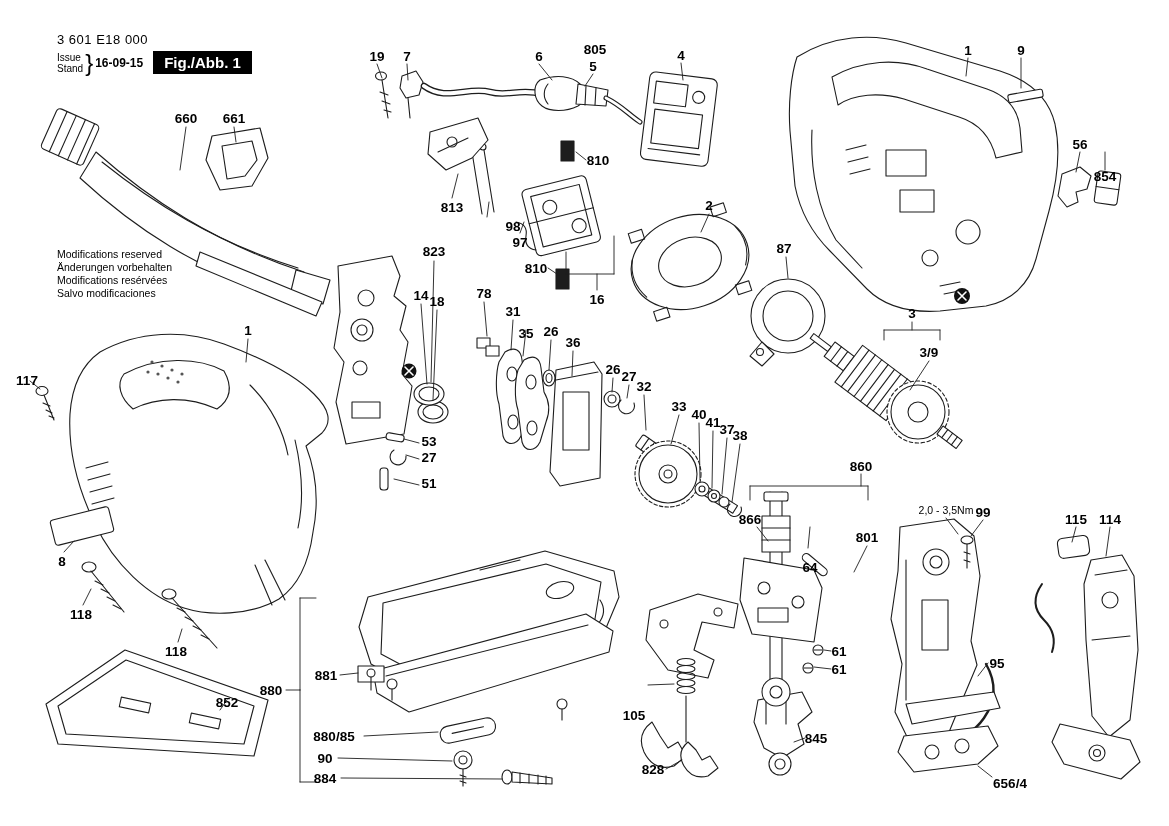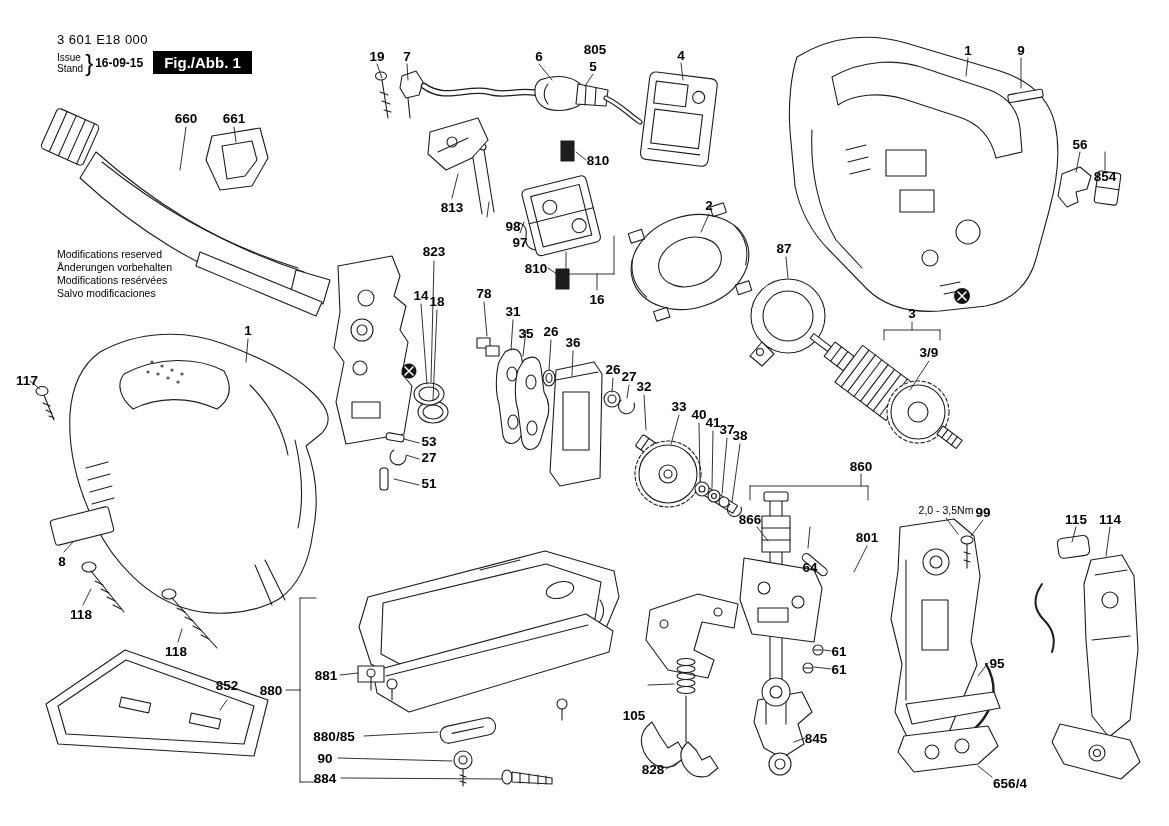--- a/index.html
+++ b/index.html
@@ -497,21 +497,21 @@
       <div class="lbl" style="left: 912px; top: 313px;">3</div>
       <div class="lbl" style="left: 929px; top: 352px;">3/9</div>
       <div class="lbl" style="left: 27px; top: 372px; margin-top: 8px;">117</div>
       <div class="lbl" style="left: 248px; top: 330px;">1</div>
       <div class="lbl" style="left: 429px; top: 441px;">53</div>
       <div class="lbl" style="left: 429px; top: 457px;">27</div>
       <div class="lbl" style="left: 429px; top: 483px; text-align: right;">51</div>
       <div class="lbl" style="left: 62px; top: 561px;">8</div>
       <div class="lbl" style="left: 81px; top: 614px;">118</div>
       <div class="lbl" style="left: 176px; top: 651px;">118</div>
-      <div class="lbl" style="left: 227px; top: 685px;">852</div>
+      <div class="lbl" style="left: 227px; top: 702px;">852</div>
       <div class="lbl" style="left: 271px; top: 690px;">880</div>
       <div class="lbl" style="left: 326px; top: 675px;">881</div>
       <div class="lbl" style="left: 334px; top: 736px;">880/85</div>
       <div class="lbl" style="left: 325px; top: 758px;">90</div>
       <div class="lbl" style="left: 325px; top: 778px;">884</div>
       <div class="lbl" style="left: 750px; top: 519px;">866</div>
       <div class="lbl" style="left: 810px; top: 519px; margin-top: 48px;">64</div>
       <div class="lbl" style="left: 861px; top: 466px;">860</div>
       <div class="lbl" style="left: 867px; top: 537px;">801</div>
       <div class="lbl small" style="left: 946px; top: 510px;">2,0 - 3,5Nm</div>

